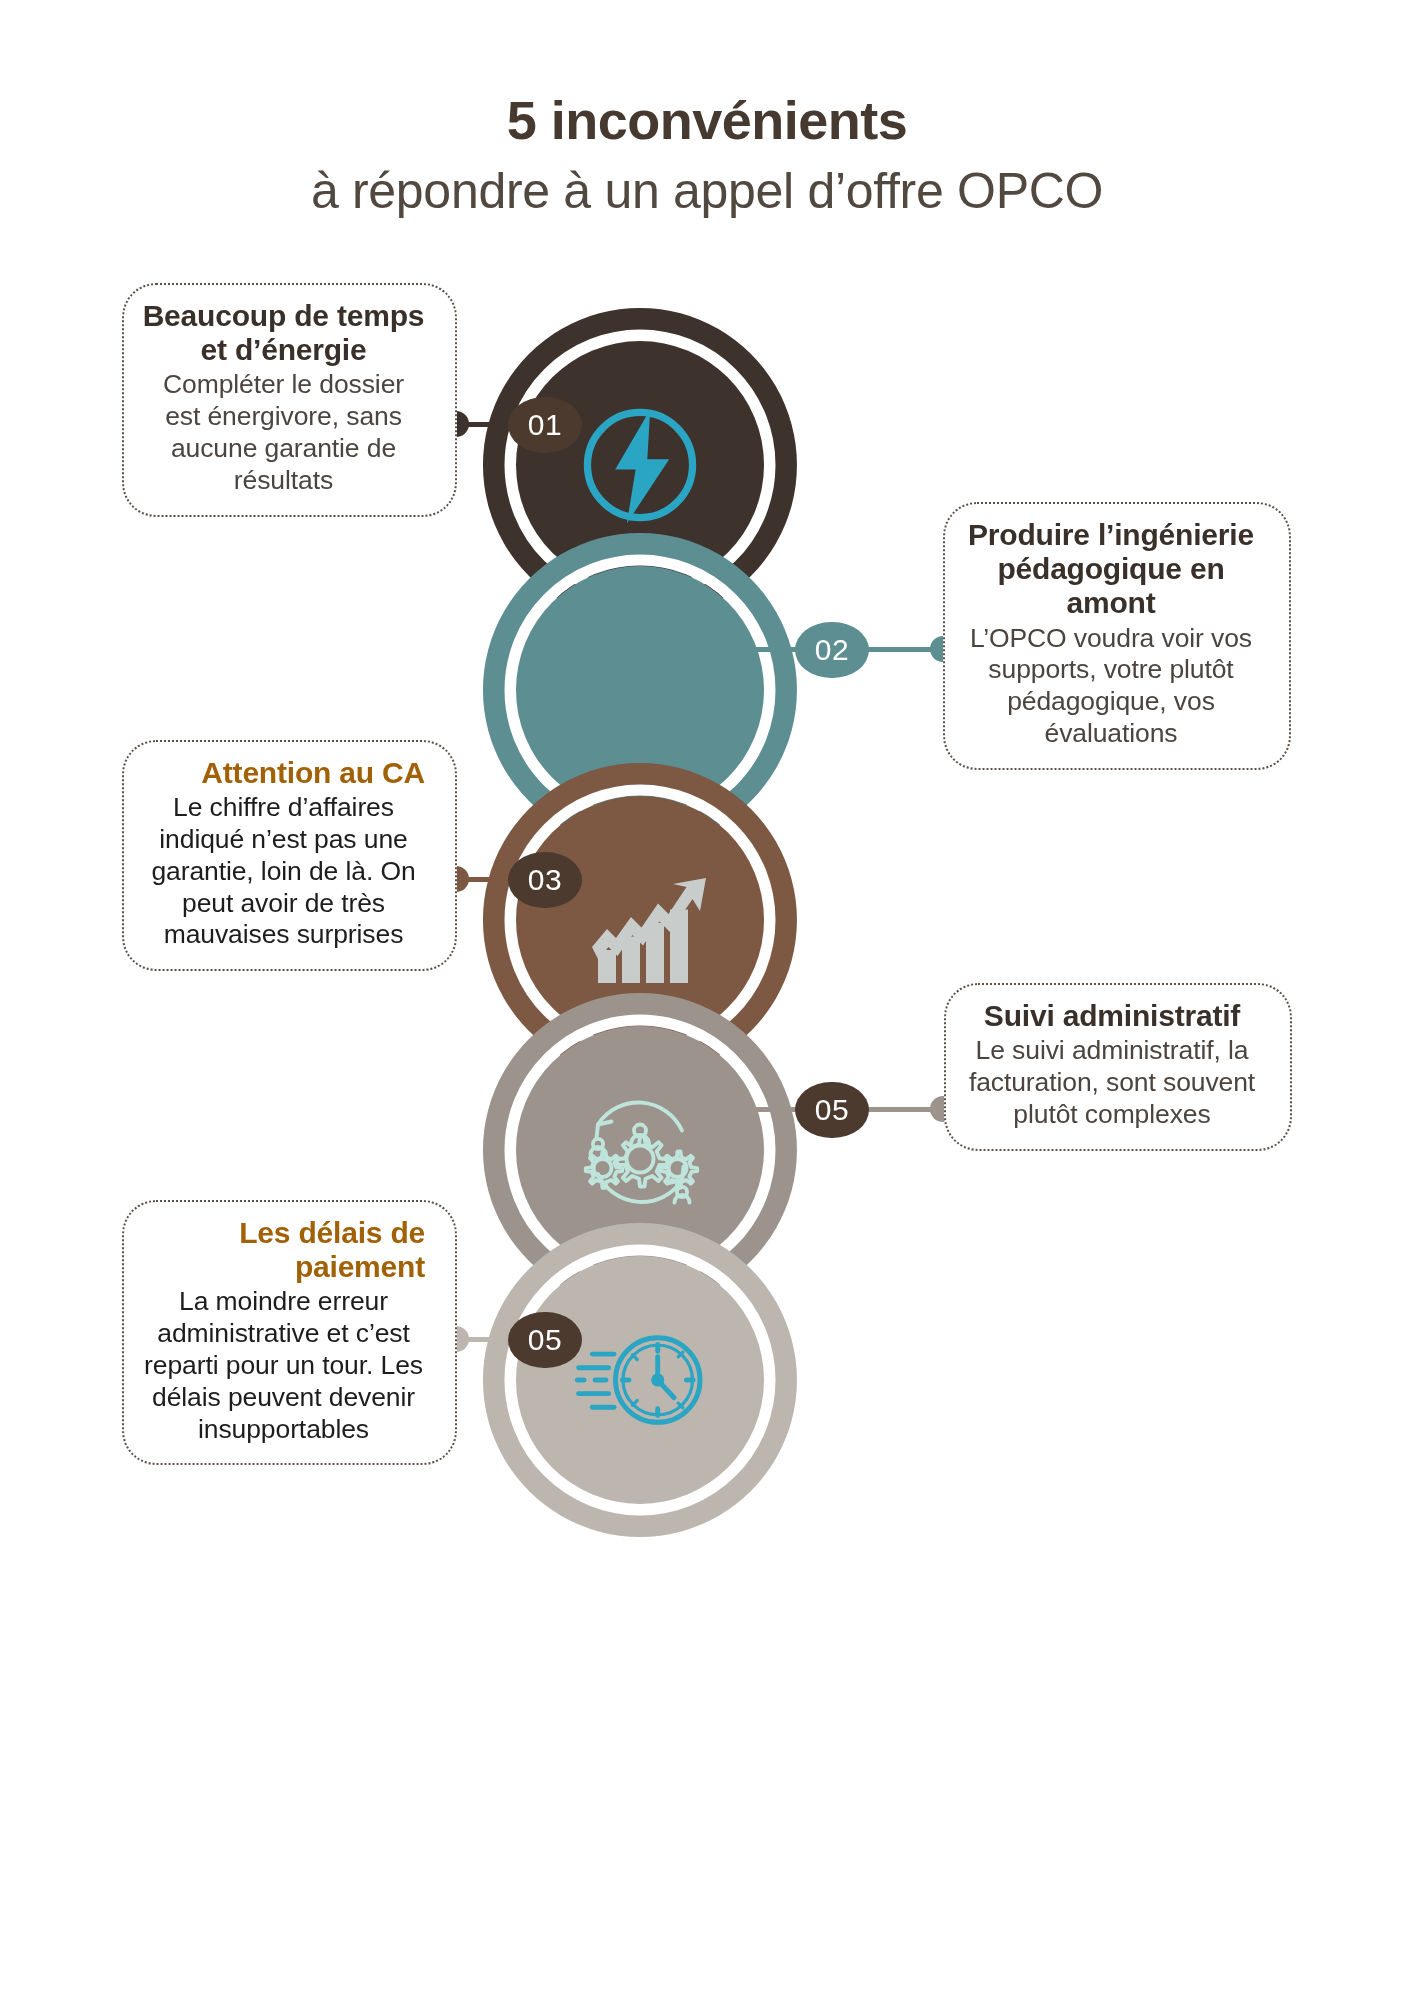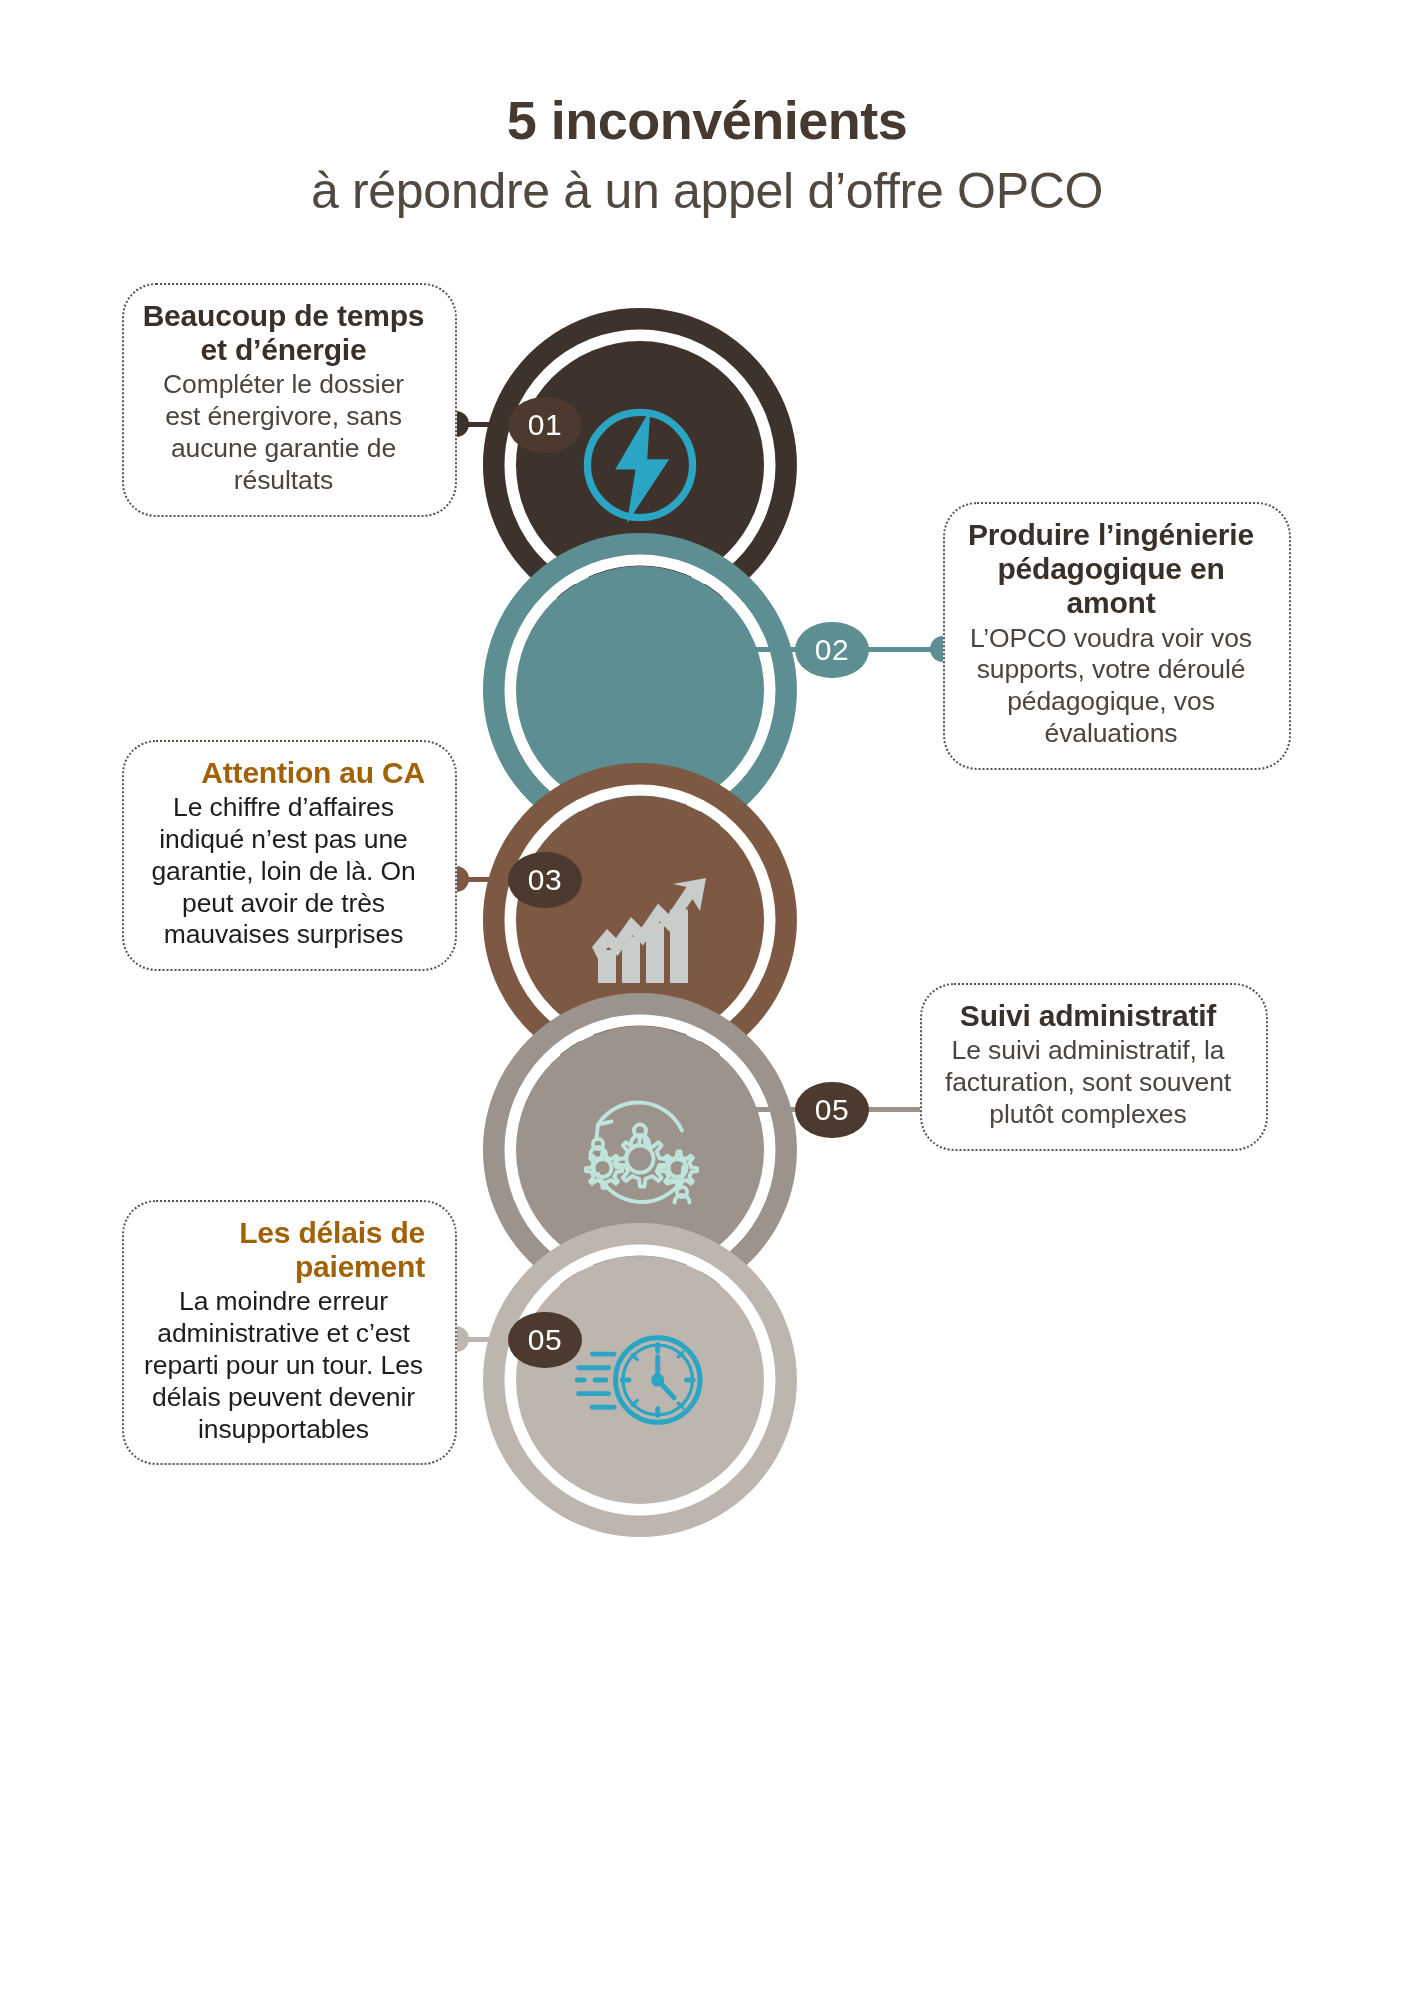--- a/index.html
+++ b/index.html
@@ -184,21 +184,21 @@
   </div>
 
   <div class="connector" style="left:745px; top:122px; width:200px; background:#5c8e92;"></div>
   <div class="enddot" style="left:930px; top:111px; background:#5c8e92;"></div>
   <div class="numbadge" style="left:795px; top:97px; background:#5c8e92;">
     <span>02</span>
   </div>
 
   <div class="card" style="left:943px; top:-23px; width:348px;">
     <div class="card-title">Produire l’ingénierie pédagogique en amont</div>
-    <div class="card-body">L’OPCO voudra voir vos supports, votre déroulé pédagogique, vos évaluations</div>
+    <div class="card-body">L’OPCO voudra voir vos supports, votre plutôt pédagogique, vos évaluations</div>
   </div>
 </div>
 
 <div class="row" style="top:755px;">
 
   <div class="circlewrap" style="left:475px; top:0px;">
     <svg width="330" height="330" viewBox="0 0 330 330">
       <path d="M165 8 a157 157 0 1 1 -0.1 0 Z
                M165 36 a129 129 0 1 0 0.1 0 Z" fill="#7d5943" fill-rule="evenodd"></path>
       <path d="M40 165 L128 135 L128 195 Z" fill="#7d5943"></path>
@@ -263,21 +263,21 @@
       </svg>
     </div>
   </div>
 
   <div class="connector" style="left:745px; top:122px; width:200px; background:#9c948c;"></div>
   <div class="enddot" style="left:930px; top:111px; background:#9c948c;"></div>
   <div class="numbadge" style="left:795px; top:97px; background:#4c3a2e;">
     <span>05</span>
   </div>
 
-  <div class="card" style="left:920px; top:-2px; width:348px;">
+  <div class="card" style="left:944px; top:-2px; width:348px;">
     <div class="card-title">Suivi administratif</div>
     <div class="card-body">Le suivi administratif, la facturation, sont souvent plutôt complexes</div>
   </div>
 </div>
 
 <div class="row" style="top:1215px;">
 
   <div class="circlewrap" style="left:475px; top:0px;">
     <svg width="330" height="330" viewBox="0 0 330 330">
       <path d="M165 8 a157 157 0 1 1 -0.1 0 Z

